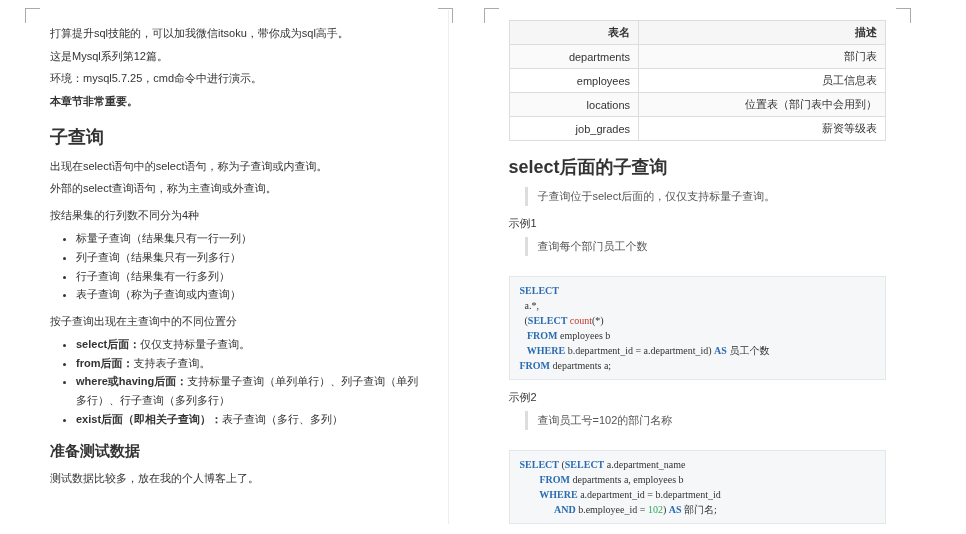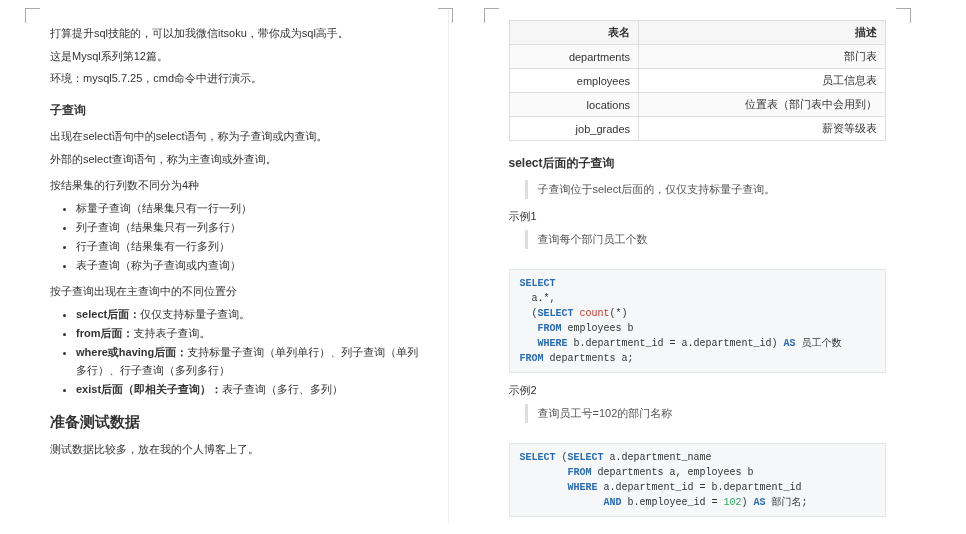--- a/index.html
+++ b/index.html
@@ -26,21 +26,21 @@
   }
   .col-left { border-right: 1px solid #eee; }
   .crop-tl, .crop-tr {
     position: absolute; top: -2px; width: 14px; height: 14px;
     border-top: 1px solid #aaa;
   }
   .crop-tl { left: -5px; border-left: 1px solid #aaa; }
   .crop-tr { right: -5px; border-right: 1px solid #aaa; }
   p { margin: 4px 0; line-height: 1.7; }
   .emph { font-weight: bold; }
-  h2 { font-size: 12px; font-weight: bold; margin: 14px 0 8px; }
+  h2 { font-size: 18px; font-weight: bold; margin: 14px 0 8px; }
   h3 { font-size: 15px; font-weight: bold; margin: 14px 0 8px; }
   h4 { font-size: 11px; font-weight: normal; margin: 10px 0 6px; }
   ul { margin: 4px 0 8px; padding-left: 26px; }
   ul li { line-height: 1.7; }
   
   table.tbl { border-collapse: collapse; width: 100%; font-size: 11px; }
   table.tbl th, table.tbl td {
     border: 1px solid #ddd; padding: 4px 8px; text-align: right;
   }
   table.tbl th { background: #f6f6f6; font-weight: bold; }
@@ -51,21 +51,21 @@
     padding: 2px 10px;
     margin: 6px 16px 8px;
     color: #555;
     font-size: 11px;
   }
   
   pre.code {
     background: #f5f7f9;
     border: 1px solid #e3e7ea;
     padding: 6px 10px;
-    font-family: Liberation Mono, monospace;
+    font-family: Liberation Serif, serif;
     font-size: 10px;
     line-height: 1.5;
     white-space: pre;
     overflow: hidden;
     margin: 20px 0 10px;
     color: #333;
   }
   .kw-blue  { color: #2b6cb0; font-weight: bold; }
   .kw-red   { color: #c0392b; }
   .kw-green { color: #2ca85a; }
@@ -74,20 +74,21 @@
 <body>
 
 <div class="wrap">
 
   <div class="col col-left">
     <span class="crop-tl"></span>
       <span class="crop-tr"></span>
     <p>打算提升sql技能的，可以加我微信itsoku，带你成为sql高手。</p>
     <p>这是Mysql系列第12篇。</p>
     <p>环境：mysql5.7.25，cmd命令中进行演示。</p>
+    <p class="emph">本章节非常重要。</p>
 
     <h2>子查询</h2>
     <p>出现在select语句中的select语句，称为子查询或内查询。</p>
     <p>外部的select查询语句，称为主查询或外查询。</p>
 
     <h4>按结果集的行列数不同分为4种</h4>
     <ul>
       <li>标量子查询（结果集只有一行一列）</li>
       <li>列子查询（结果集只有一列多行）</li>
       <li>行子查询（结果集有一行多列）</li>

